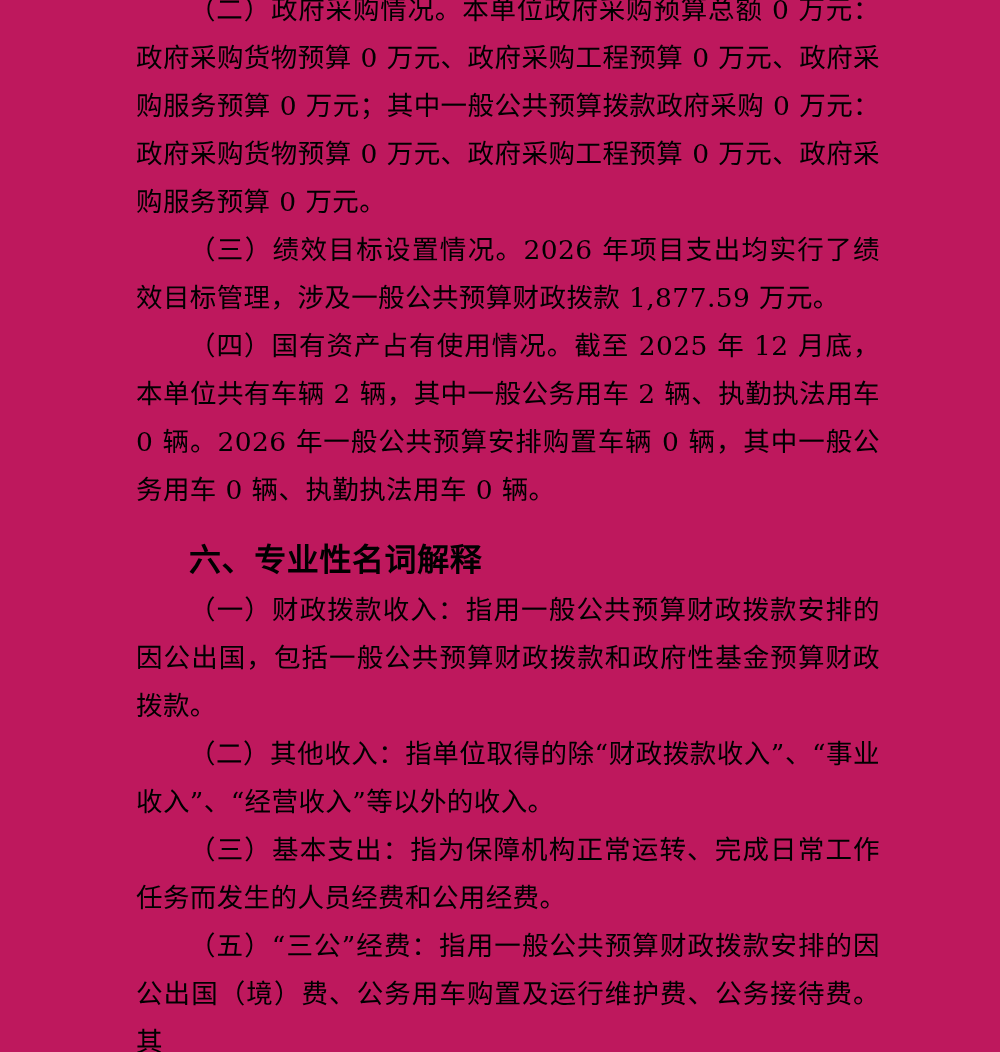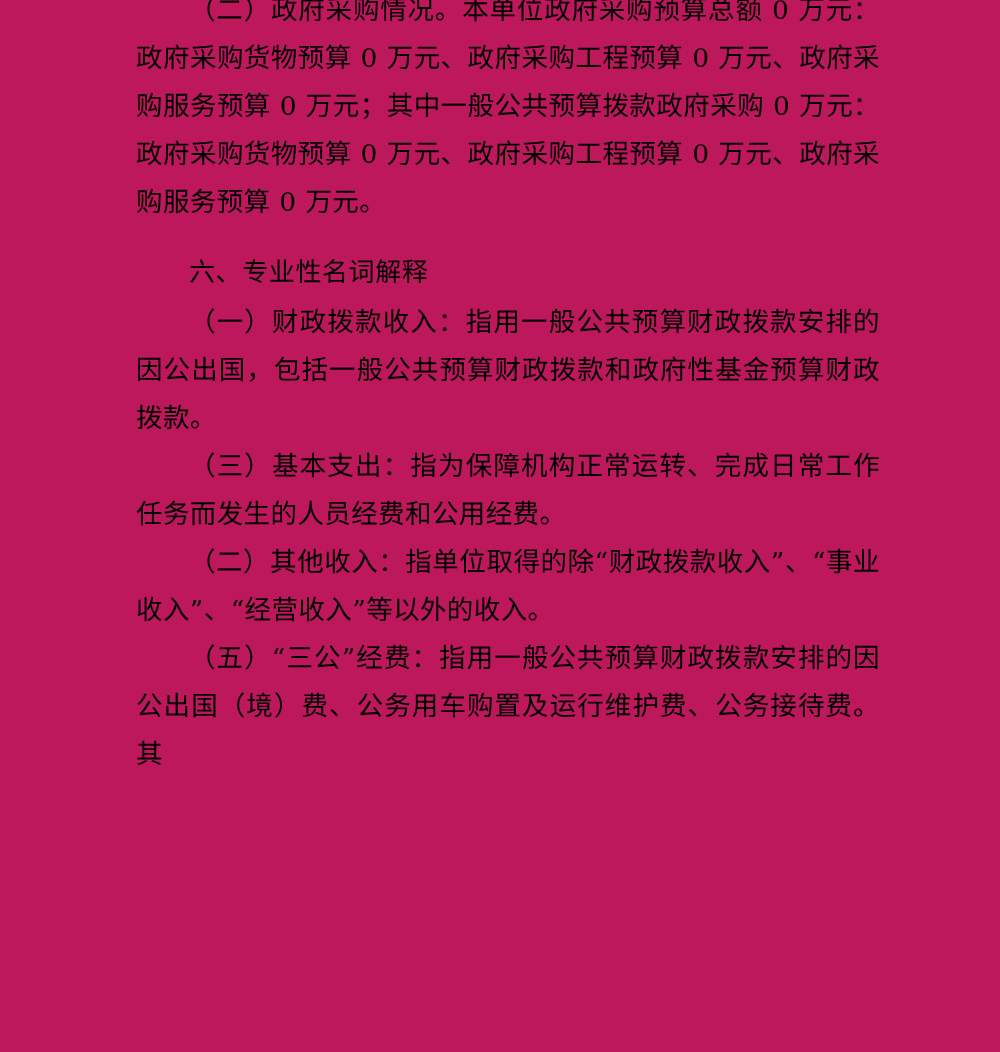--- a/index.html
+++ b/index.html
@@ -34,44 +34,46 @@
     text-align: justify;
     text-justify: inter-ideograph;
     text-indent: 53px;
     letter-spacing: 0.4px;
     word-break: break-all;
     font-weight: 400;
   }
   h2.section-heading {
     margin: 0;
     font-family: "DejaVu Sans", "Liberation Sans", sans-serif;
-    font-size: 26px;
+    font-size: 32px;
     line-height: 48px;
-    font-weight: 400;
+    font-weight: 700;
     text-indent: 53px;
     letter-spacing: 0.6px;
     padding-top: 22px;
     padding-bottom: 2px;
   }
 </style>
 </head>
 <body>
 
 <div class="page">
   <div class="doc-body">
 
     <p class="para">（二）政府采购情况。本单位政府采购预算总额 0 万元：政府采购货物预算 0 万元、政府采购工程预算 0 万元、政府采购服务预算 0 万元；其中一般公共预算拨款政府采购 0 万元：政府采购货物预算 0 万元、政府采购工程预算 0 万元、政府采购服务预算 0 万元。</p>
 
+    <p class="para">（三）绩效目标设置情况。2026 年项目支出均实行了绩效目标管理，涉及一般公共预算财政拨款 1,877.59 万元。</p>
 
+    <p class="para">（四）国有资产占有使用情况。截至 2025 年 12 月底，本单位共有车辆 2 辆，其中一般公务用车 2 辆、执勤执法用车 0 辆。2026 年一般公共预算安排购置车辆 0 辆，其中一般公务用车 0 辆、执勤执法用车 0 辆。</p>
 
     <h2 class="section-heading">六、专业性名词解释</h2>
 
     <p class="para">（一）财政拨款收入：指用一般公共预算财政拨款安排的因公出国，包括一般公共预算财政拨款和政府性基金预算财政拨款。</p>
 
+    <p class="para">（二）其他收入：指单位取得的除“财政拨款收入”、“事业收入”、“经营收入”等以外的收入。</p>
+
     <p class="para">（三）基本支出：指为保障机构正常运转、完成日常工作任务而发生的人员经费和公用经费。</p>
-
-    <p class="para">（二）其他收入：指单位取得的除“财政拨款收入”、“事业收入”、“经营收入”等以外的收入。</p>
 
 
     <p class="para">（五）“三公”经费：指用一般公共预算财政拨款安排的因公出国（境）费、公务用车购置及运行维护费、公务接待费。其</p>
 
   </div>
 </div>
 
 </body></html>

